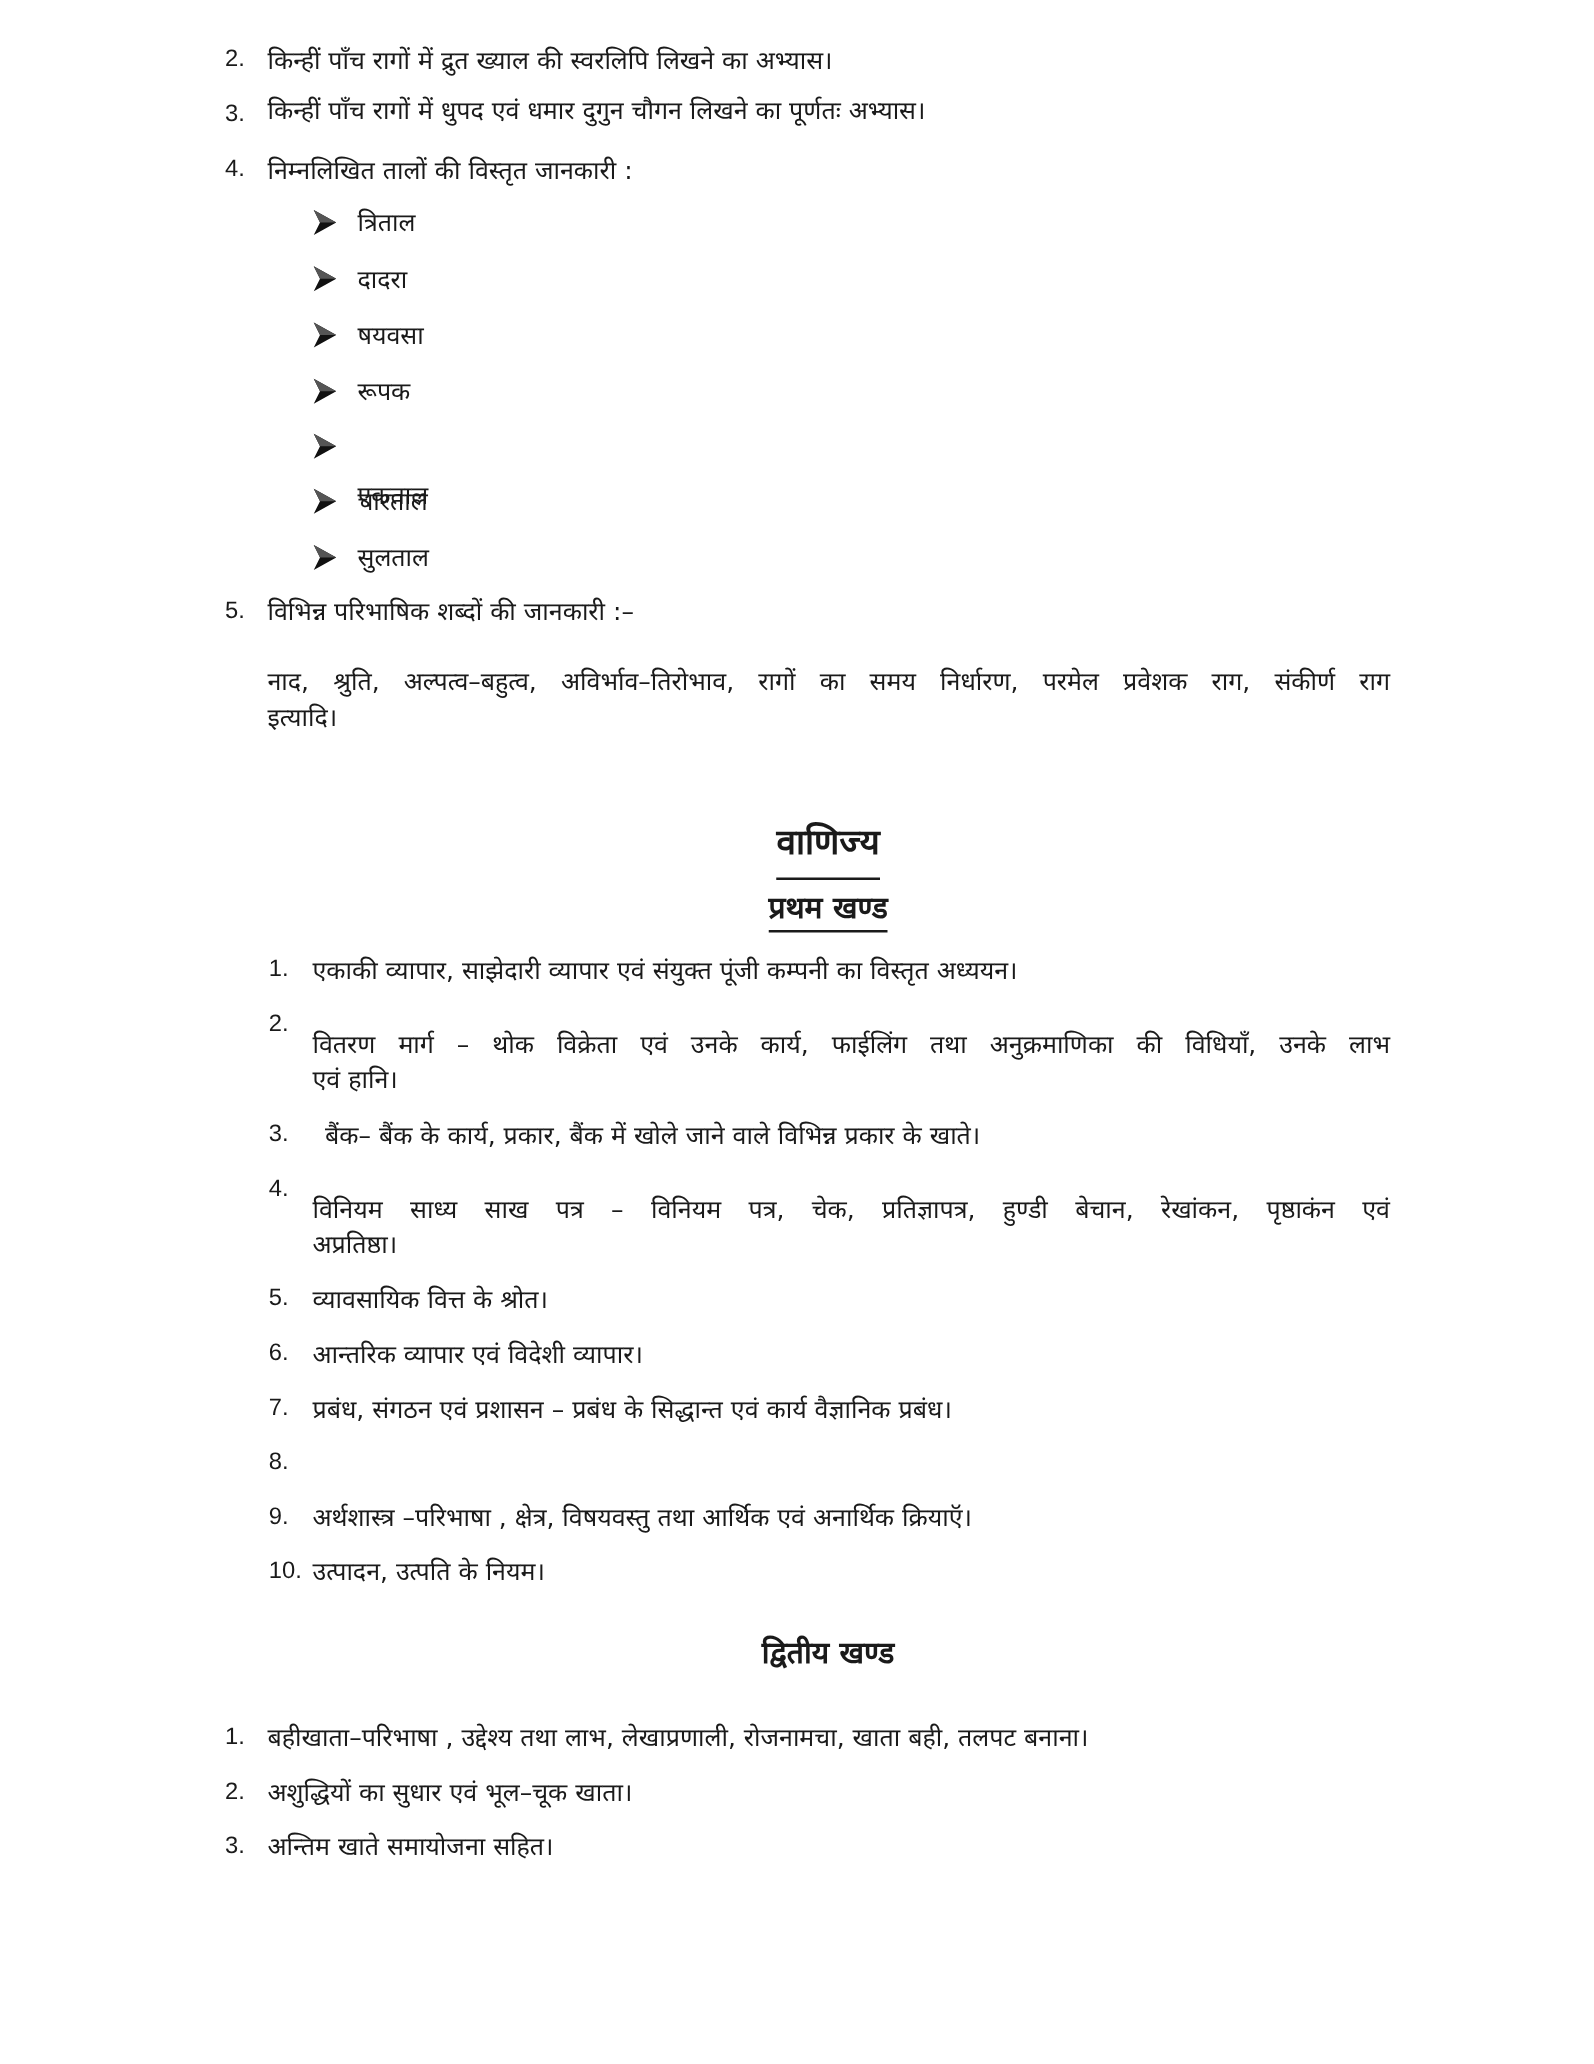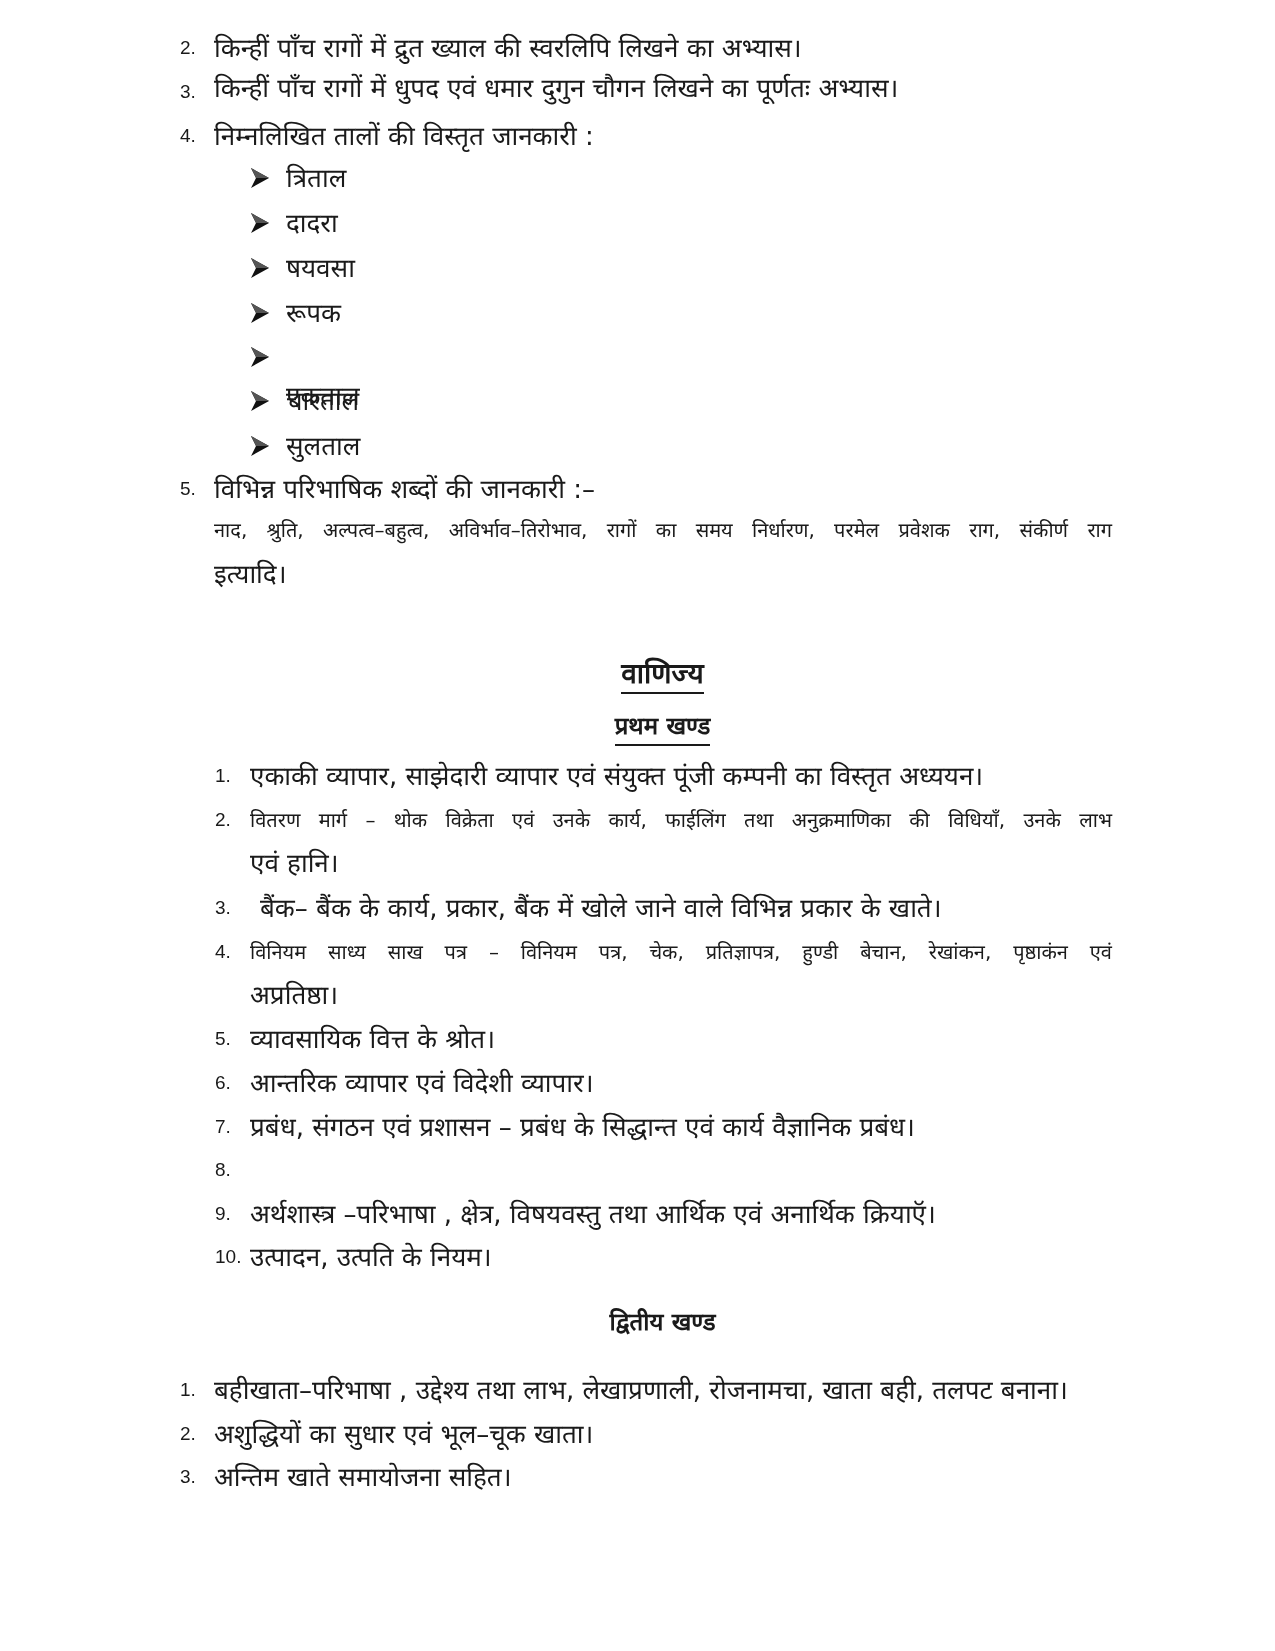--- a/index.html
+++ b/index.html
@@ -19,56 +19,57 @@
     .page {
       position: absolute;
       left: 0; top: 0;
       width: 1275px;
       height: 1651px;
     }
     .line {
       position: absolute;
       white-space: nowrap;
       line-height: 28px;
-      font-size: 26px;
+      font-size: 20px;
     }
     .num {
       position: absolute;
       font-family: "Liberation Sans", sans-serif;
       font-size: 19px;
       line-height: 28px;
     }
     .just {
       position: absolute;
       white-space: normal;
       text-align: justify;
       text-align-last: justify;
       line-height: 28px;
       font-size: 20px;
+      margin-top: 15px;
     }
     .arrow {
       position: absolute;
       width: 20px;
       height: 22px;
     }
     .heading {
       position: absolute;
       left: 0;
       width: 1275px;
       text-align: center;
       font-weight: bold;
     }
     .heading span {
       display: inline-block;
     }
     .h-main {
       font-size: 28px;
       line-height: 36px;
     }
-    .h-main span { border-bottom: 2px solid #1a1a1a; padding-bottom: 0; }
+    .h-main span { border-bottom: 2px solid #1a1a1a; padding-bottom: 10px; }
     .h-sub {
       font-size: 24px;
       line-height: 32px;
     }
     .h-sub.underline span { border-bottom: 2px solid #1a1a1a; padding-bottom: 2px; }
   </style>
 </head>
 <body>
 
 <div class="page">

